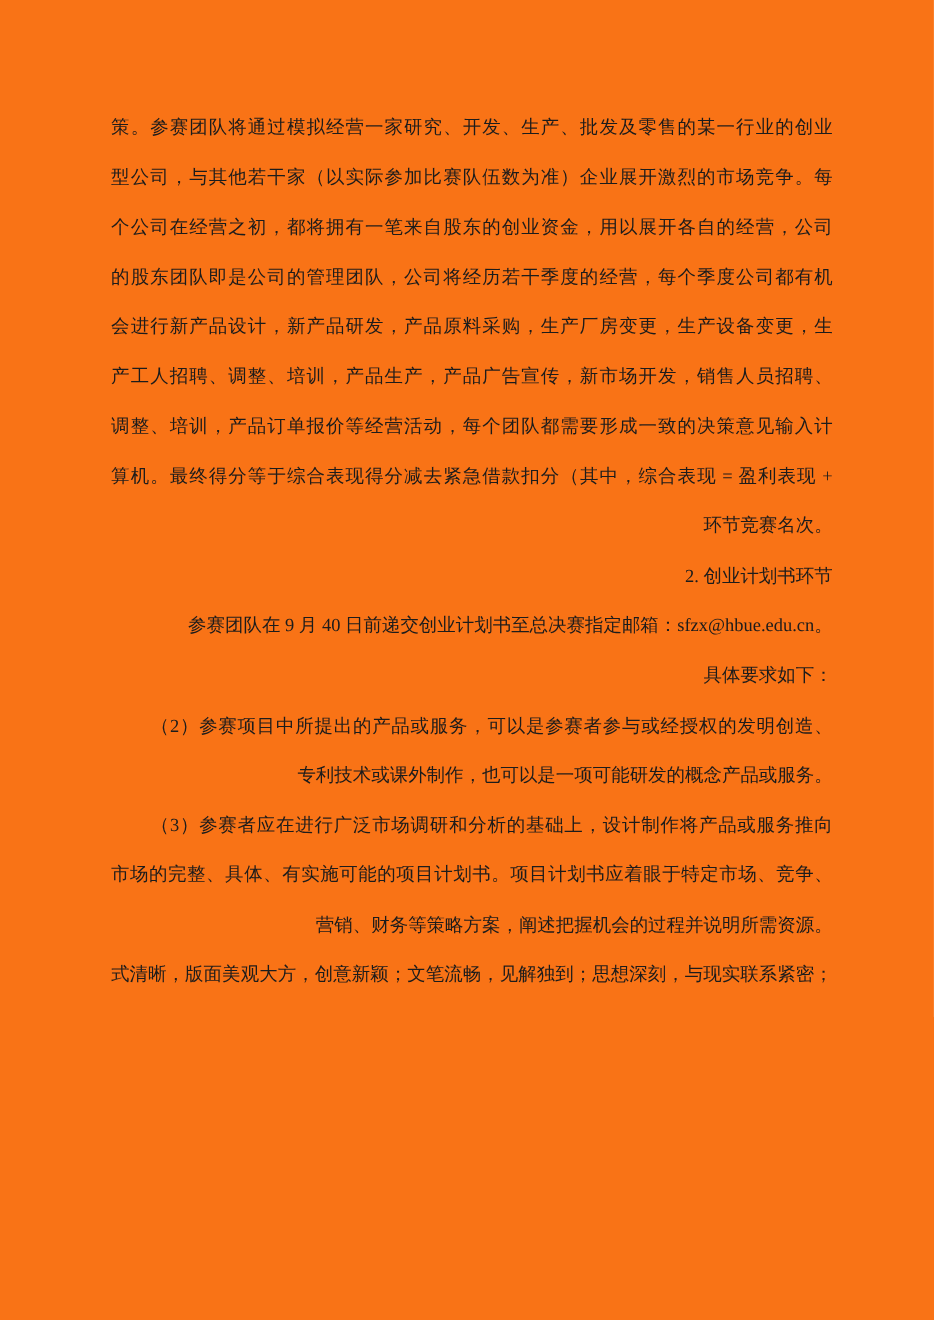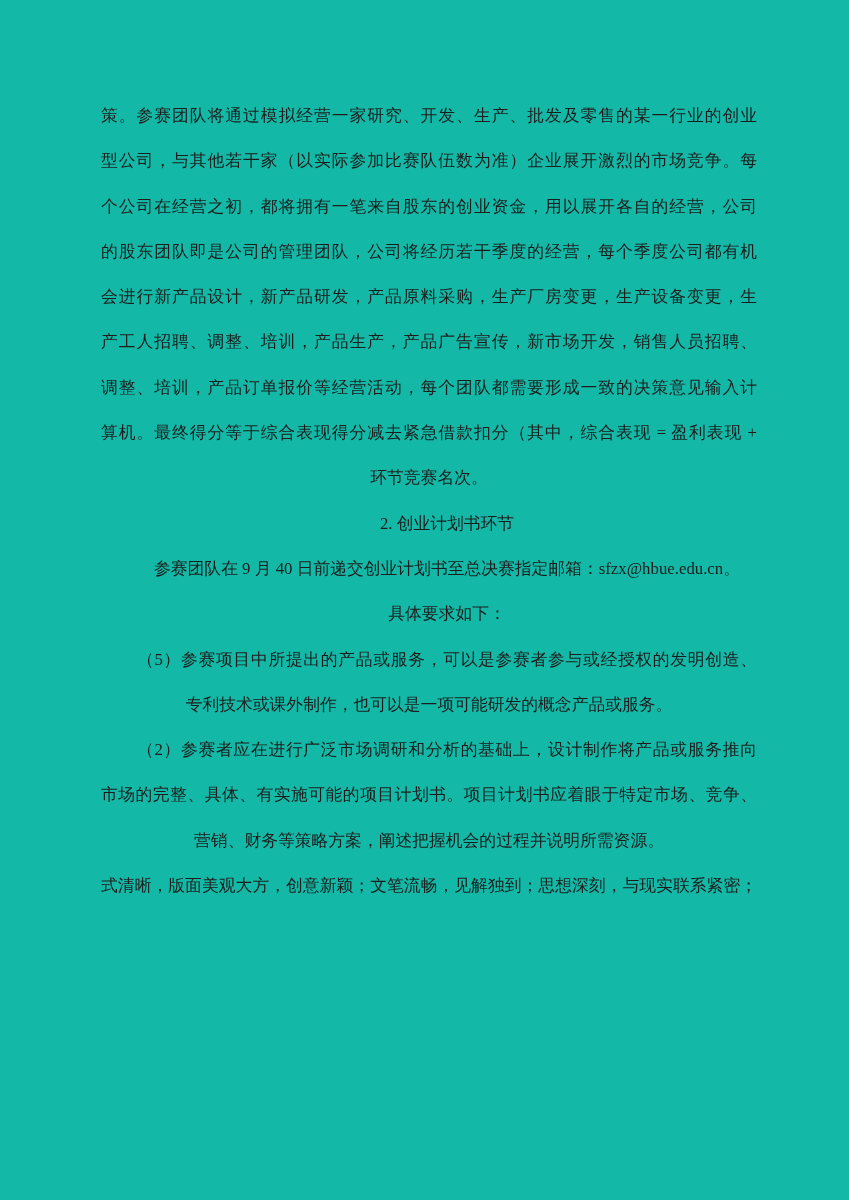--- a/index.html
+++ b/index.html
@@ -4,38 +4,38 @@
 <style>
   html, body {
     margin: 0;
     padding: 0;
     background: #ffffff;
   }
   .page {
     position: relative;
     width: 849px;
     height: 1200px;
-    background: #14b8a6;
+    background: #f97316;
     box-sizing: border-box;
     padding: 93px 92px 0 101px;
     overflow: hidden;
   }
   .para {
     margin: 0;
     padding: 0;
   }
   .line {
     font-family: "Liberation Serif", "DejaVu Serif", serif;
     font-size: 16.8px;
     color: #1c1c1c;
     line-height: 45.3px;
     height: 45.3px;
     white-space: normal;
     overflow: hidden;
-    text-align: center;
+    text-align: right;
   }
   
   .jl {
     text-align: justify;
     text-align-last: justify;
   }
   
   .ind {
     text-indent: 36px;
   }
@@ -64,26 +64,26 @@
   <div class="para">
     <div class="line ind">参赛团队在 9 月 40 日前递交创业计划书至总决赛指定邮箱：sfzx@hbue.edu.cn。</div>
   </div>
 
   <div class="para">
     <div class="line ind">具体要求如下：</div>
   </div>
 
 
   <div class="para">
-    <div class="line ind jl">（5）参赛项目中所提出的产品或服务，可以是参赛者参与或经授权的发明创造、</div>
+    <div class="line ind jl">（2）参赛项目中所提出的产品或服务，可以是参赛者参与或经授权的发明创造、</div>
     <div class="line">专利技术或课外制作，也可以是一项可能研发的概念产品或服务。</div>
   </div>
 
   <div class="para">
-    <div class="line ind jl">（2）参赛者应在进行广泛市场调研和分析的基础上，设计制作将产品或服务推向</div>
+    <div class="line ind jl">（3）参赛者应在进行广泛市场调研和分析的基础上，设计制作将产品或服务推向</div>
     <div class="line jl">市场的完整、具体、有实施可能的项目计划书。项目计划书应着眼于特定市场、竞争、</div>
     <div class="line">营销、财务等策略方案，阐述把握机会的过程并说明所需资源。</div>
   </div>
 
   <div class="para">
     <div class="line jl">式清晰，版面美观大方，创意新颖；文笔流畅，见解独到；思想深刻，与现实联系紧密；</div>
   </div>
 
 </div>
 

